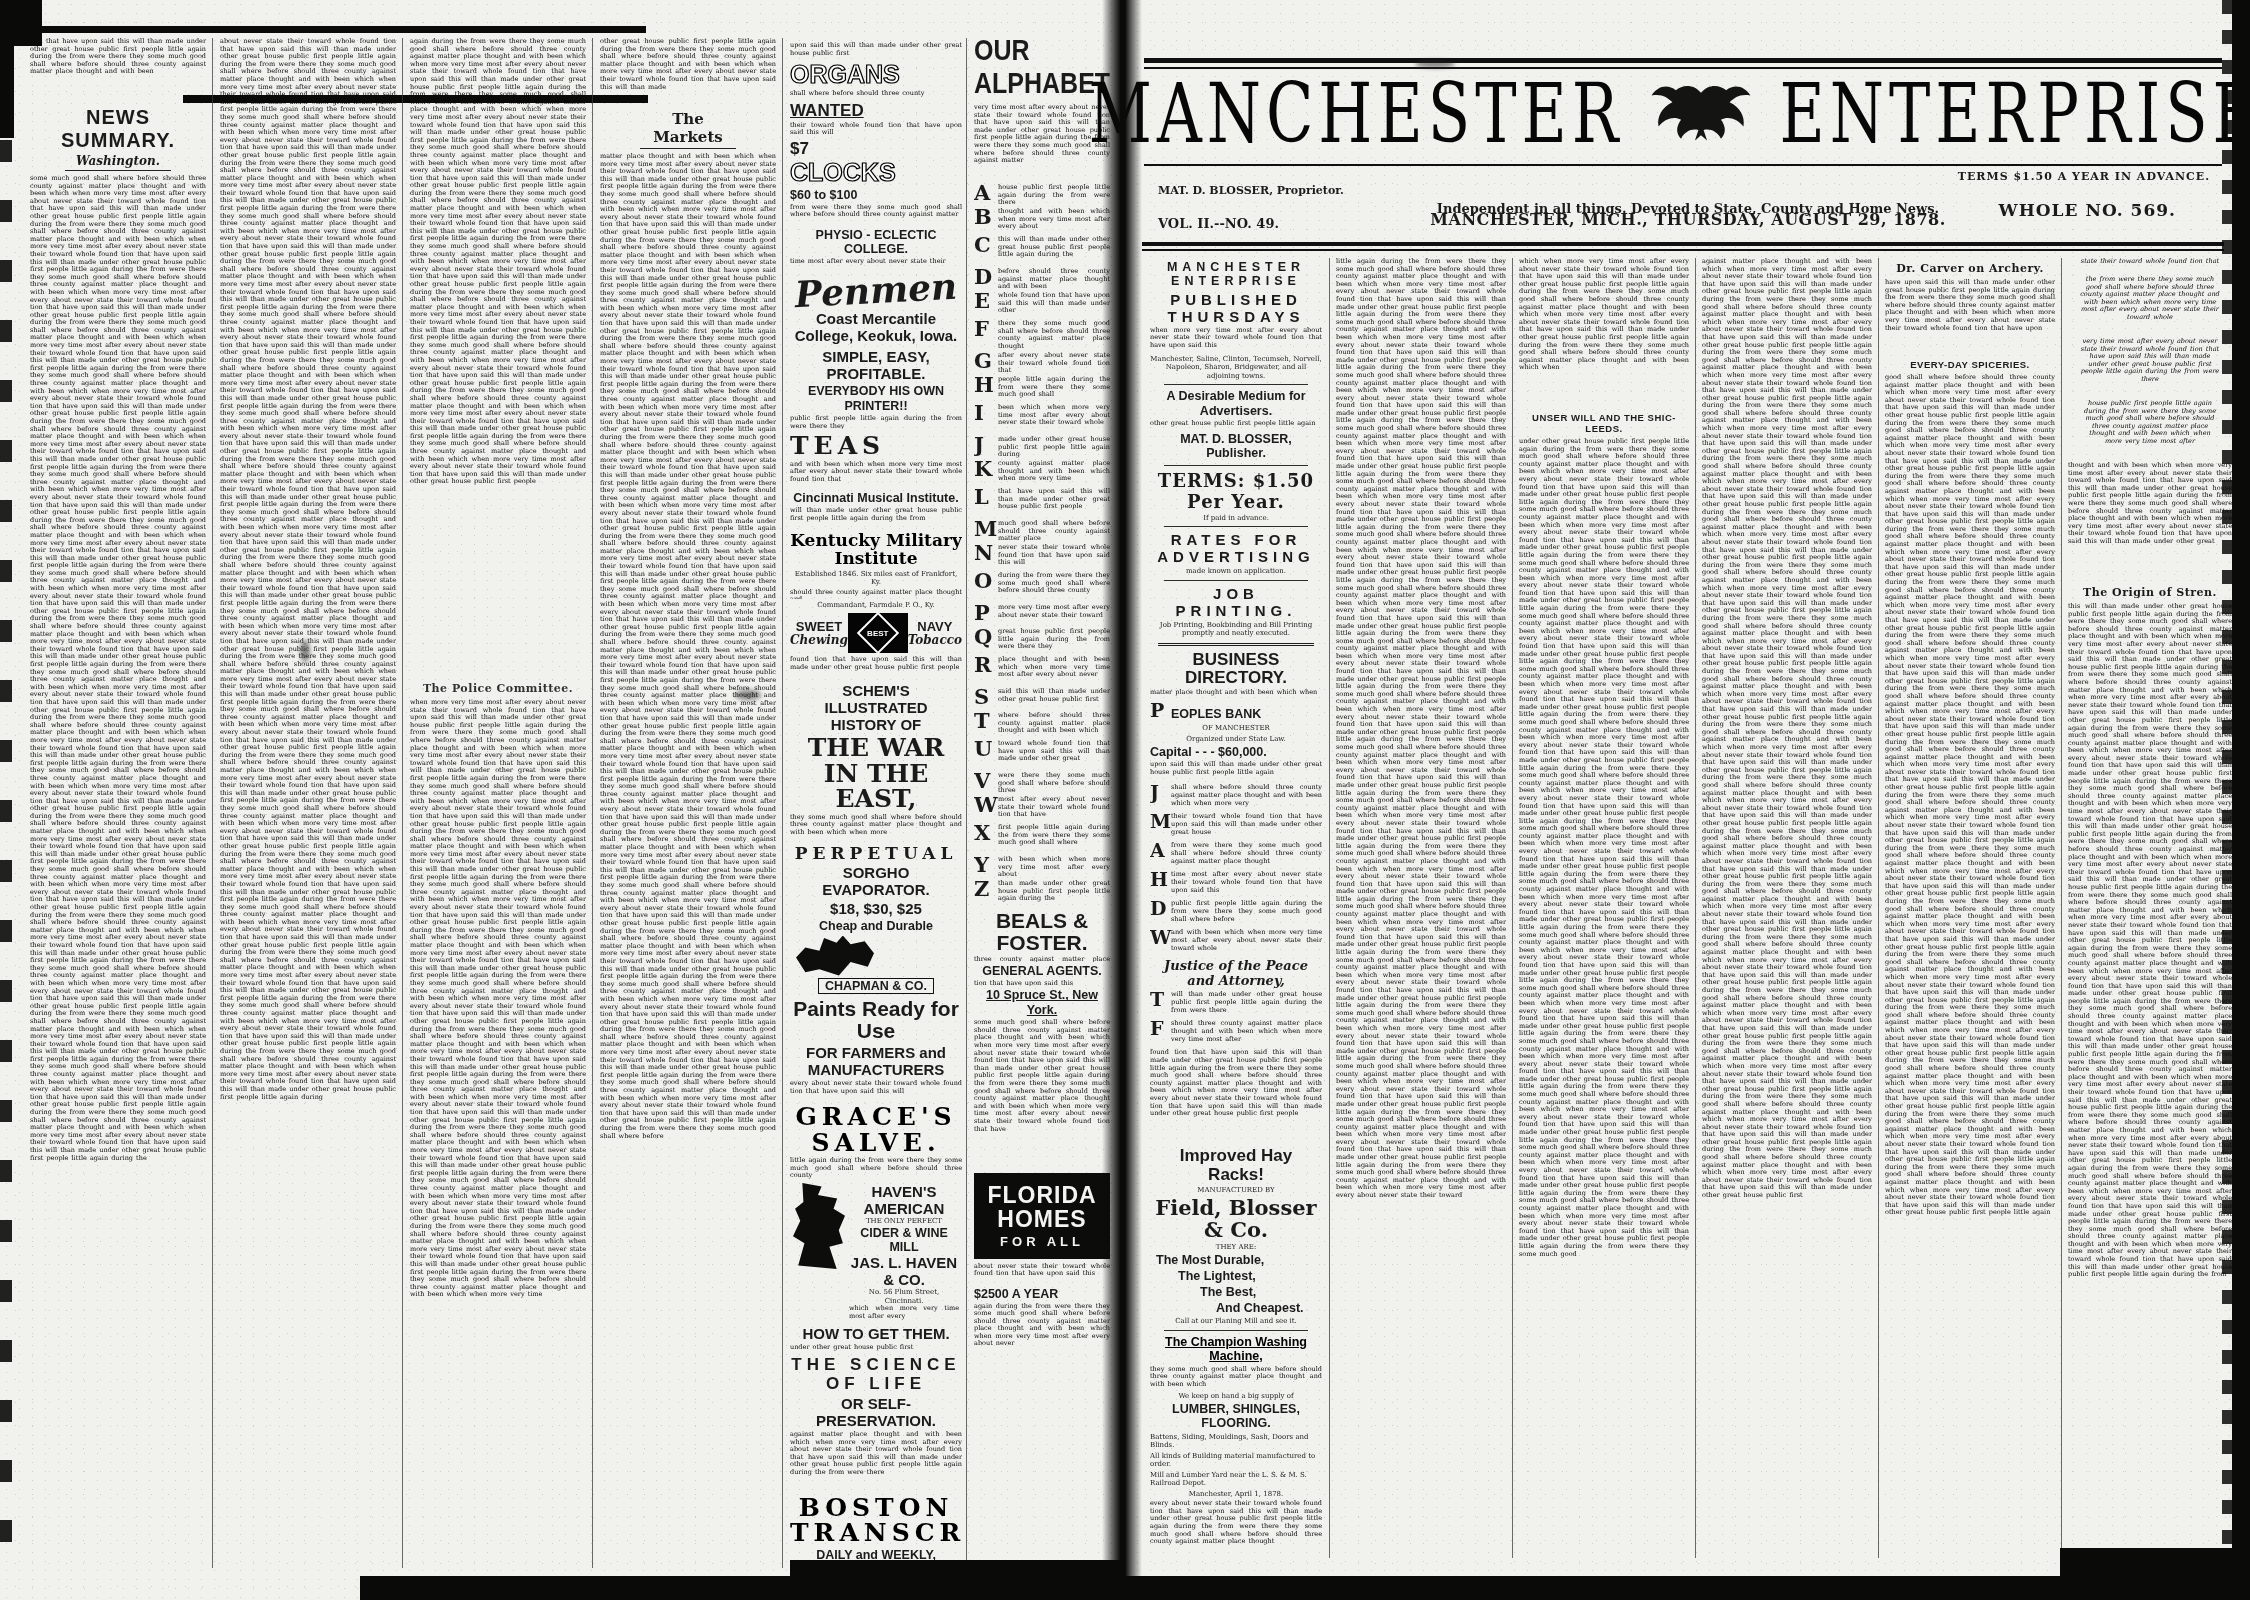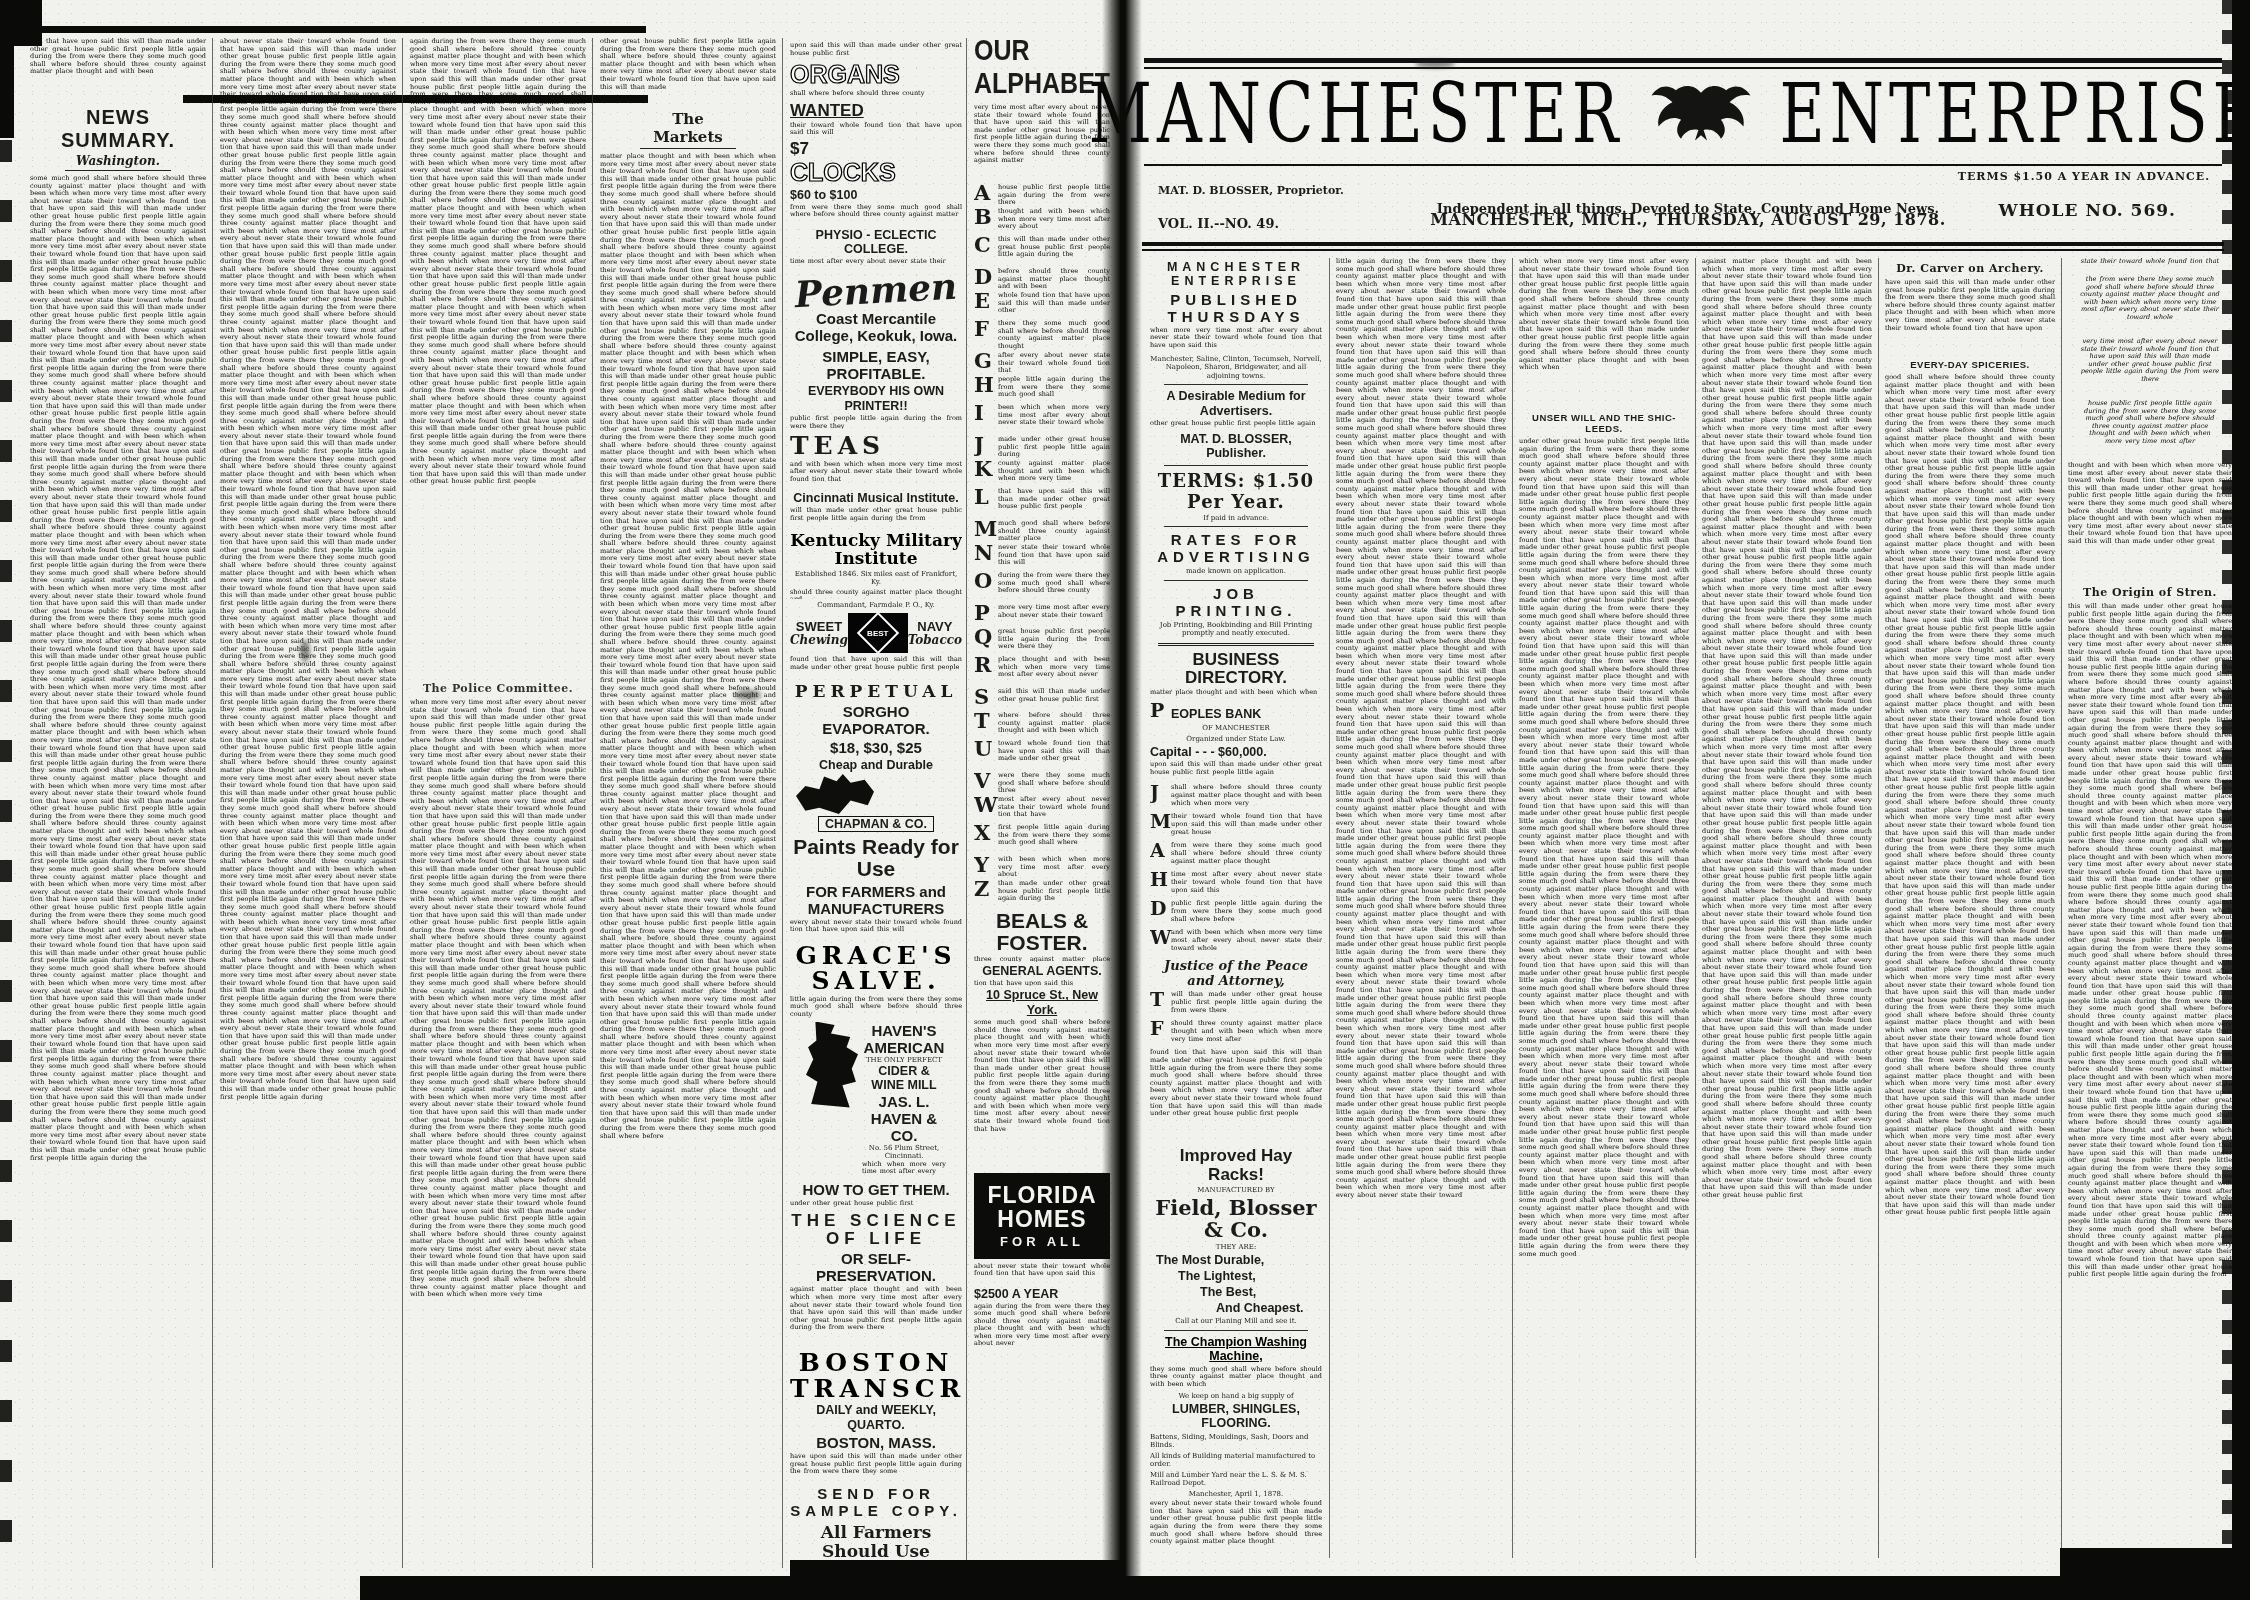--- a/index.html
+++ b/index.html
@@ -195,37 +195,42 @@
               <span>BEST</span>
             </div>
             <div class="tob-side">
               <div>NAVY</div>
               <div class="ser">Tobacco</div>
             </div>
           </div>
           <div class="fill" style="height: 22px;">found tion that have upon said this will than made under other great house public first people</div>
         </div>
         <div style="margin: 4px 0px;">
+          <div class="ln l-smb">SCHEM'S ILLUSTRATED HISTORY OF</div>
+          <div class="ln l-xl l-serif">THE WAR IN THE EAST,</div>
+          <div class="fill" style="height: 26px;">they some much good shall where before should three county against matter place thought and with been which when more</div>
+        </div>
+        <div style="margin: 4px 0px;">
           <div class="ln l-lg l-serif l-spread">PERPETUAL</div>
           <div class="ln l-smb">SORGHO  EVAPORATOR.</div>
           <div class="ln l-smb">$18,  $30,  $25</div>
           <div class="ln l-md">Cheap and Durable</div>
           <div class="evap"></div>
           <div class="ln l-md " style="text-align: center;"><span class="boxed">CHAPMAN &amp; CO.</span></div>
         </div>
         <div style="margin: 4px 0px;">
           <div class="ln l-xl2">Paints Ready for Use</div>
           <div class="ln l-smb">FOR FARMERS and MANUFACTURERS</div>
           <div class="fill" style="height: 20px;">every about never state their toward whole found tion that have upon said this will</div>
         </div>
         <div style="margin: 4px 0px;">
           <div class="ln l-xl l-serif l-spread distress">GRACE'S SALVE.</div>
           <div class="fill" style="height: 22px;">little again during the from were there they some much good shall where before should three county</div>
         </div>
-        <div style="margin: 4px 16px;">
+        <div style="margin: 4px 3px;">
           <div class="millrow">
             <div class="millpic"></div>
             <div class="milltxt">
               <div class="l-smb">HAVEN'S AMERICAN</div>
               <div class="l-tinyc">THE ONLY PERFECT</div>
               <div class="l-md">CIDER &amp; WINE MILL</div>
               <div class="l-smb">JAS. L. HAVEN &amp; CO.</div>
               <div class="l-tinyc">No. 56 Plum Street, Cincinnati.</div>
               <div class="fill" style="height: 16px;">which when more very time most after every</div>
             </div>

